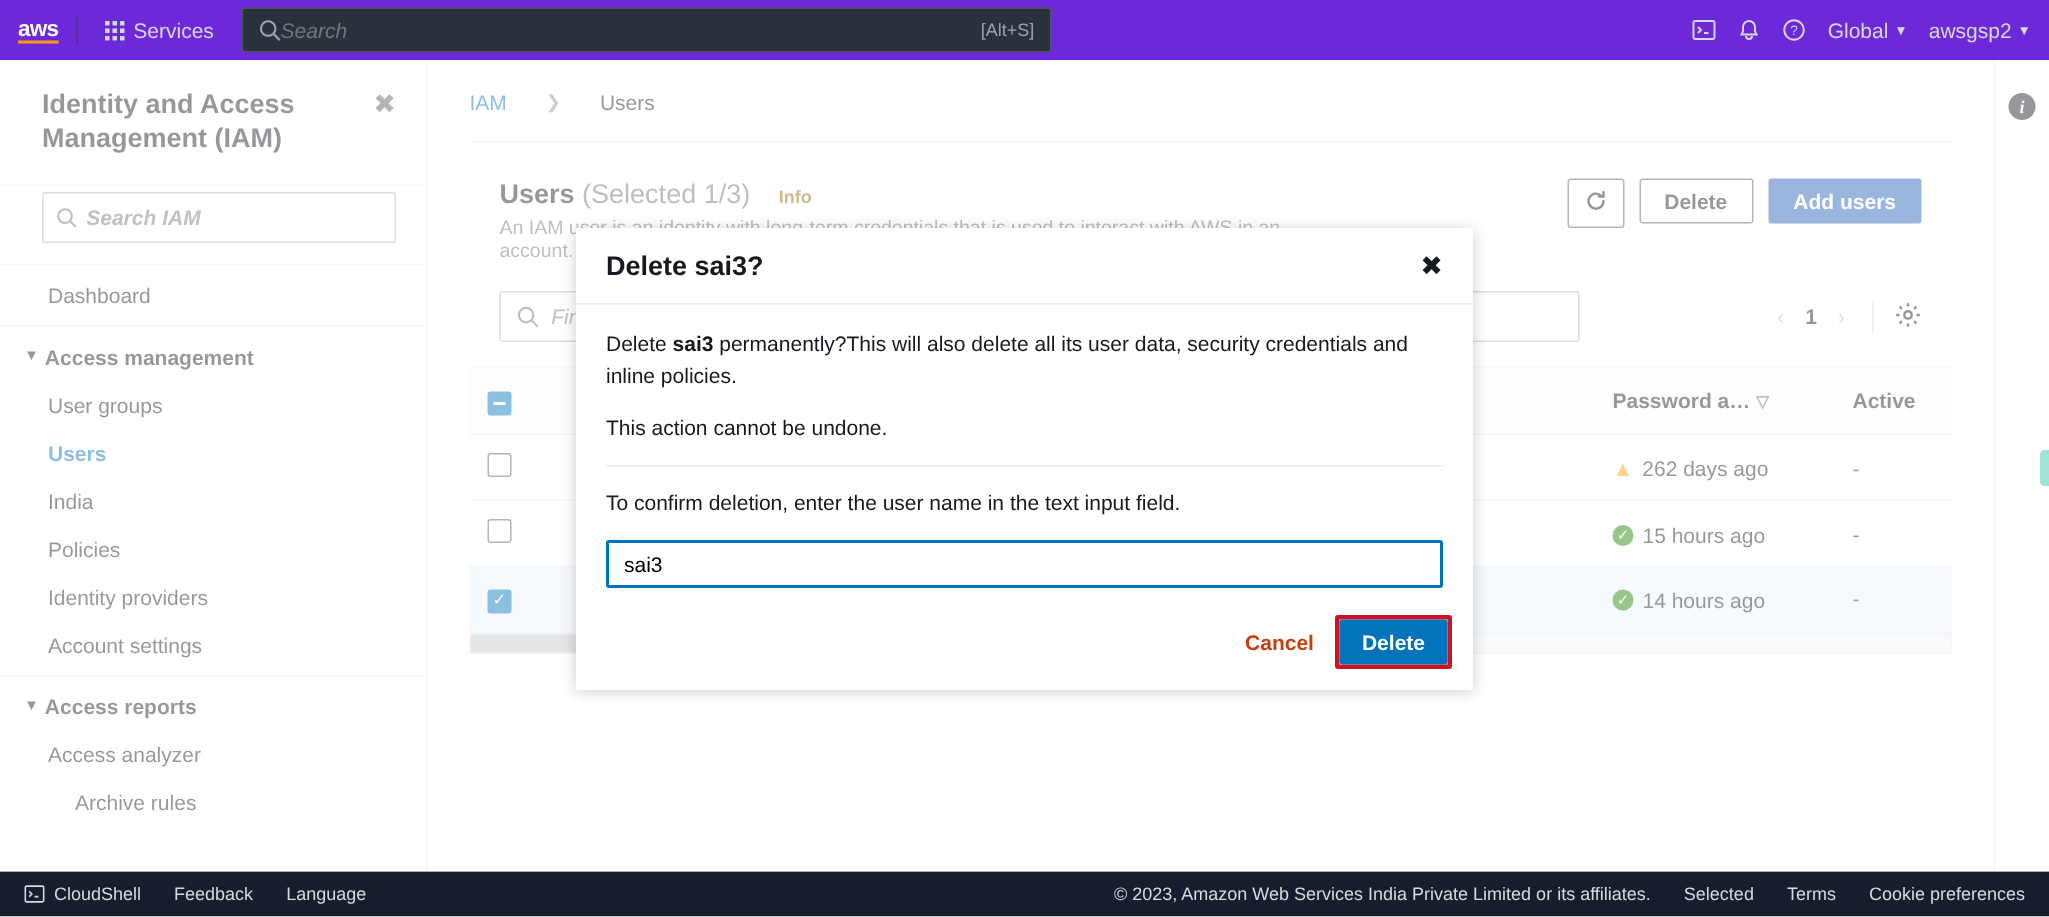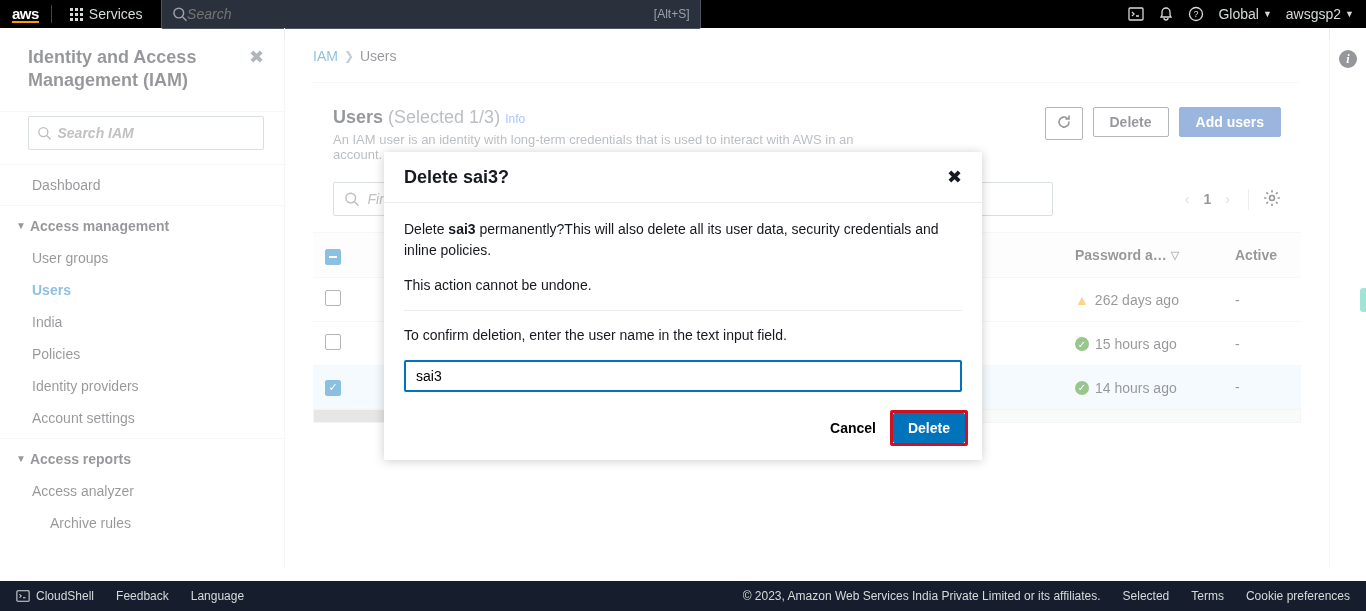--- a/index.html
+++ b/index.html
@@ -8,22 +8,22 @@
       font-size: 14px;
       color: #16191f;
       background: #fff;
       width: 1366px;
       height: 611px;
       overflow: hidden;
       position: relative;
     }
     
     .top-nav {
-      height: 28px;
-      background: #000000;
+      height: 40px;
+      background: #6d28d9;
       display: flex;
       align-items: center;
       color: #d5dbdb;
       padding: 0 12px;
       position: relative;
     }
     .aws-logo {
       color: #fff;
       font-weight: bold;
       font-size: 15px;
@@ -110,35 +110,35 @@
     }
     .nav-section .caret { font-size:10px; }
     hr.side-div { border:none; border-top:1px solid #eaeded; margin:4px 0; }
     
     .main {
       flex: 1;
       padding: 20px 28px;
       position: relative;
       overflow:hidden;
     }
-    .crumbs { display:flex; align-items:center; gap:6px; font-size:14px; padding-bottom:14px; border-bottom:none;}
+    .crumbs { display:flex; align-items:center; gap:26px; font-size:14px; padding-bottom:14px; border-bottom:none;}
     .crumb-link { color:#0073bb; cursor:pointer; }
     .crumb-sep { color:#879196; font-size:12px; }
     .panel {
       border:1px solid #eaeded; border-radius:0;
       margin-top:8px;
     }
     .panel-head {
       padding: 16px 20px 12px 20px;
       display:flex; align-items:flex-start;
     }
     .ph-left .t { font-size:18px; }
     .ph-left .t b { font-weight:bold; }
     .ph-left .t .sel { color:#687078;text-align:center; }
-    .ph-left .info { color:#3b82f6; font-size:12px; margin-left:0; cursor:pointer; font-weight:normal;}
+    .ph-left .info { color:#a16207; font-size:12px; margin-left:14px; cursor:pointer; font-weight:bold;}
     .ph-left .desc { color:#687078; font-size:13px; margin-top:4px; max-width:560px;}
     .ph-right { margin-left:auto; display:flex; gap:10px; align-items:flex-start;}
     .btn {
       border:1px solid #545b64; background:#fff; color:#16191f;
       padding:6px 16px; border-radius:2px; font-size:14px; cursor:pointer;
       font-weight:bold;
     }
     .btn.icon-only { padding:6px 10px; }
     .filter-row {
       padding: 8px 20px 16px 20px;
@@ -230,21 +230,21 @@
     .modal-body p { margin-bottom:14px; }
     .modal-body hr { border:none; border-top:1px solid #eaeded; margin:4px 0 14px 0; }
     .confirm-input {
       width:100%;
       border:2px solid #0073bb; border-radius:2px;
       padding:6px 10px; font-size:14px; outline:none;
     }
     .modal-foot {
       padding:10px 14px 14px 14px; display:flex; justify-content:flex-end; gap:14px; align-items:center;
     }
-    .cancel-link { color:#000000; font-weight:bold; cursor:pointer; }
+    .cancel-link { color:#c2410c; font-weight:bold; cursor:pointer; }
     .delete-btn-wrap {
       border:3px solid #cf1124; border-radius:2px; padding:0;
     }
     .btn.delete {
       background:#0073bb; color:#fff; border:1px solid #0073bb;
       padding:6px 14px; font-weight:bold;
     }
     .th-sort { display:inline-flex; align-items:center; }
   </style>
 </head>

